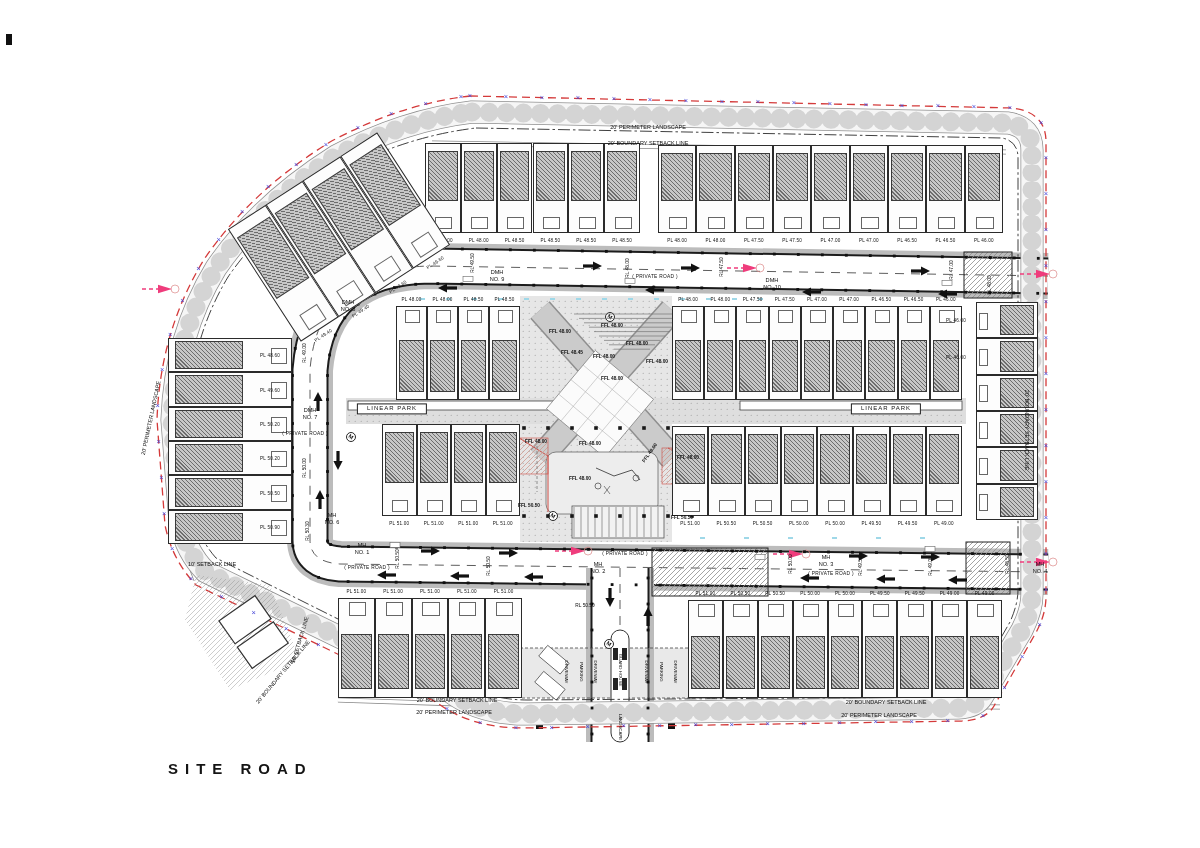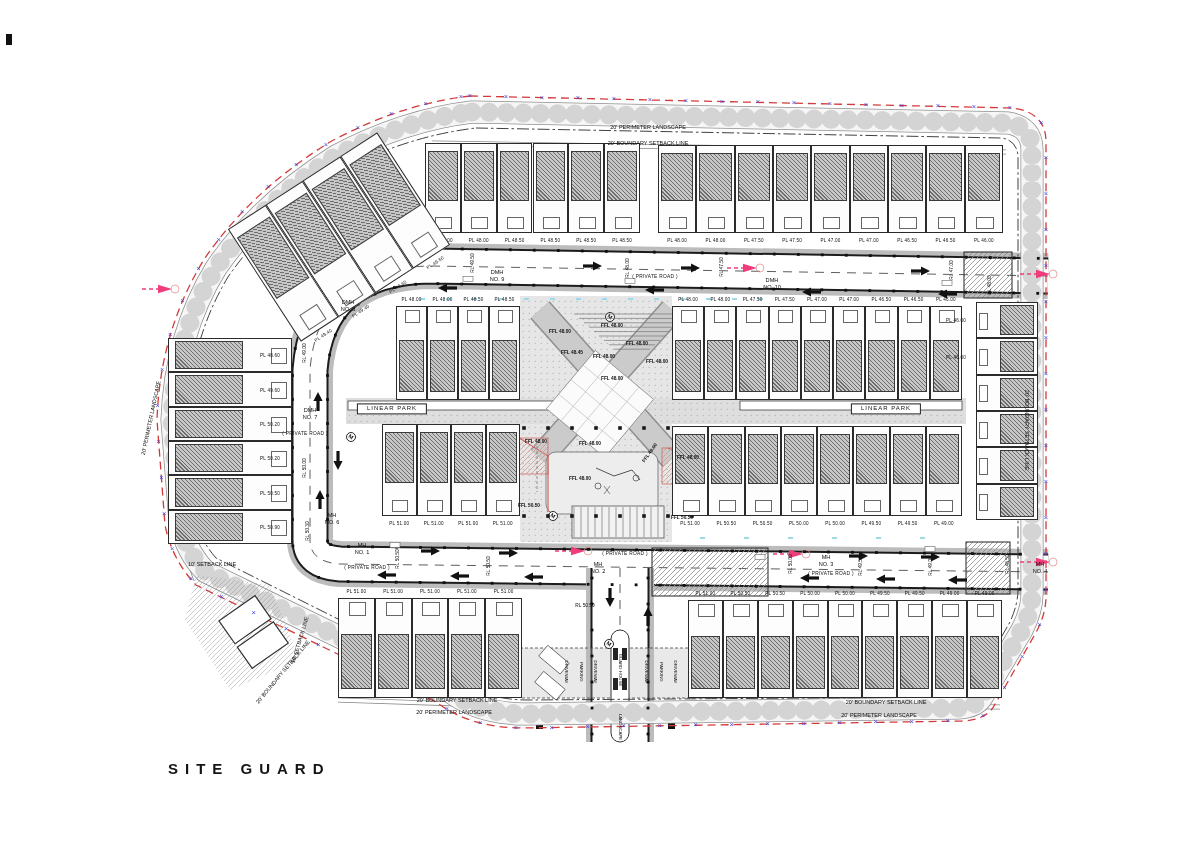--- a/index.html
+++ b/index.html
@@ -874,21 +874,21 @@
         <div class="unit front-bottom" style="top: 0px; height: 134px; left: 133.5px; width: 44.5px;">
           <div class="g"></div>
         </div>
         <span class="plot-label" style="left: 22.25px; top: 141px;">PL 49.40</span>
         <span class="plot-label" style="left: 66.75px; top: 141px;">PL 49.40</span>
         <span class="plot-label" style="left: 111.25px; top: 141px;">PL 49.60</span>
         <span class="plot-label" style="left: 155.75px; top: 141px;">PL 49.60</span>
       </div>
     </div>
 <div id="annos">
-  <div class="title">SITE GUARD</div>
+  <div class="title">SITE ROAD</div>
 <span class="anno" style="left: 648px; top: 127px; transform: translate(-50%, -50%) rotate(0deg);">20' PERIMETER LANDSCAPE</span>
       <span class="anno" style="left: 648px; top: 143px; transform: translate(-50%, -50%) rotate(0deg);">20' BOUNDARY SETBACK LINE</span>
       <span class="anno" style="left: 151px; top: 418px; transform: translate(-50%, -50%) rotate(-78deg);">20' PERIMETER LANDSCAPE</span>
       <span class="anno" style="left: 212px; top: 564px; transform: translate(-50%, -50%) rotate(0deg);">10' SETBACK LINE</span>
       <span class="anno" style="left: 300px; top: 640px; transform: translate(-50%, -50%) rotate(-73deg);">10' SETBACK LINE</span>
       <span class="anno" style="left: 283px; top: 672px; transform: translate(-50%, -50%) rotate(-50deg);">20' BOUNDARY SETBACK LINE</span>
       <span class="anno" style="left: 457px; top: 700px; transform: translate(-50%, -50%) rotate(0deg);">20' BOUNDARY SETBACK LINE</span>
       <span class="anno" style="left: 454px; top: 712px; transform: translate(-50%, -50%) rotate(0deg);">20' PERIMETER LANDSCAPE</span>
       <span class="anno" style="left: 886px; top: 702px; transform: translate(-50%, -50%) rotate(0deg);">20' BOUNDARY SETBACK LINE</span>
       <span class="anno" style="left: 879px; top: 715px; transform: translate(-50%, -50%) rotate(0deg);">20' PERIMETER LANDSCAPE</span>

